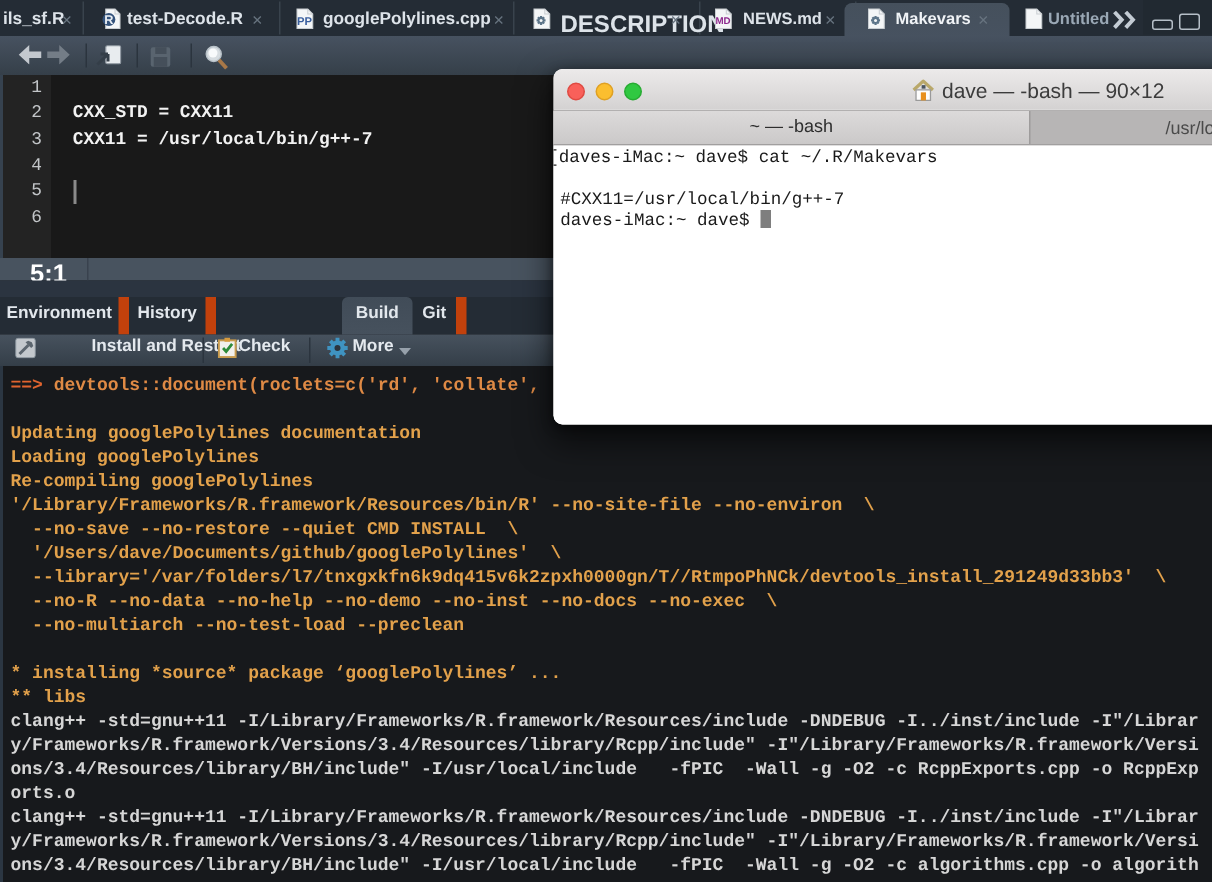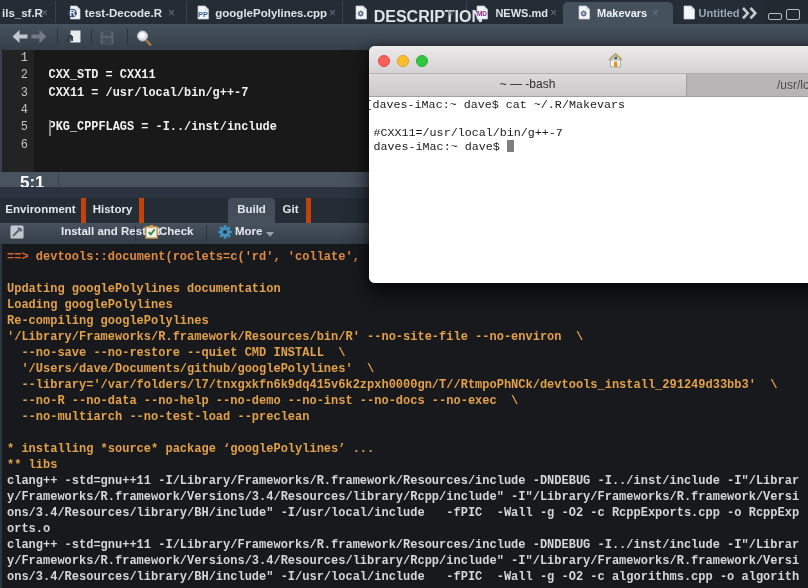--- a/index.html
+++ b/index.html
@@ -21,21 +21,21 @@
 #editor{position:absolute;left:0;top:50px;width:808px;height:122px;background:#191919;border-left:2px solid #36424f;box-sizing:border-box;}
 #gutter{position:absolute;left:0;top:0;width:32px;height:122px;background:#232323;}
 .lnum{position:absolute;left:0;width:26px;text-align:right;font-size:11.9px;line-height:17.33px;color:#c2c5c8;font-family:"Liberation Mono",monospace;}
 .cline{position:absolute;left:45px;font-size:11.9px;line-height:17.33px;color:#f2f2f2;font-weight:bold;white-space:pre;font-family:"Liberation Mono",monospace;}
 
 #estatus{position:absolute;left:0;top:172px;width:808px;height:15px;background:#48535f;}
 
 #gap{position:absolute;left:0;top:187px;width:808px;height:11px;background:#2b3440;}
 
 #ptabs{position:absolute;left:0;top:198px;width:808px;height:25px;background:#242c35;}
-.ptab{position:absolute;top:0;height:25px;box-sizing:border-box;border-right:5px solid #c2410c;
+.ptab{position:absolute;top:0;height:25px;box-sizing:border-box;border-right:7px solid #c2410c;
   color:#e2e7ec;font-size:11.5px;font-weight:bold;text-align:center;line-height:22.5px;}
 
 #ptool{position:absolute;left:0;top:223px;width:808px;height:21px;background:linear-gradient(#47525e,#343e48);}
 .tlbl{position:absolute;top:225px;font-size:11.5px;font-weight:bold;color:#e4e9ee;white-space:nowrap;}
 .psep{position:absolute;top:225px;width:1px;height:17px;background:#2b343e;}
 
 #console{position:absolute;left:0;top:244px;width:808px;height:344px;background:#17191c;border-left:2px solid #2b3642;box-sizing:border-box;}
 #console pre{margin:0;padding:5px 0 0 5px;font-family:"Liberation Mono",monospace;font-size:12px;line-height:16px;font-weight:bold;color:#e2a14b;}
 .gry{color:#d6d6d6;}
 
@@ -158,21 +158,20 @@
 <div id="editor">
   <div id="gutter"></div>
   <div class="lnum" style="top:0;">1</div>
   <div class="lnum" style="top:17.3px;">2</div>
   <div class="lnum" style="top:34.7px;">3</div>
   <div class="lnum" style="top:52px;">4</div>
   <div class="lnum" style="top:69.3px;">5</div>
   <div class="lnum" style="top:86.7px;">6</div>
   <div class="cline" style="top:17.3px;left:46.5px;">CXX_STD = CXX11</div>
   <div class="cline" style="top:34.7px;left:46.5px;">CXX11 = /usr/local/bin/g++-7</div>
-  <div class="cline" style="top:69.3px;left:46.5px;">PKG_CPPFLAGS = -I../inst/include</div>
   <div class="abs" style="left:46.5px;top:69.5px;width:2px;height:16px;background:#8a8a8a;"></div>
 </div>
 
 <div id="estatus">
   <div class="abs" style="left:20px;top:1px;font-size:17px;font-weight:bold;color:#fff;">5:1</div>
   <div class="abs" style="left:58px;top:0;width:1px;height:15px;background:#39424e;"></div>
 </div>
 <div id="gap"></div>
 
 <div id="ptabs">
@@ -239,20 +238,21 @@
   <div id="ttitle">
     <div class="light" style="left:9px;background:#f9605a;border:1px solid #df4a42;"></div>
     <div class="light" style="left:28px;background:#fbbe2f;border:1px solid #dfa023;"></div>
     <div class="light" style="left:47px;background:#30c841;border:1px solid #27ab32;"></div>
     <svg class="abs" style="left:239px;top:6.5px;" width="15" height="15" viewBox="0 0 14 14">
       <path d="M1 6.5L7 1l6 5.5" fill="none" stroke="#b9a86a" stroke-width="2"></path>
       <path d="M2.5 6.5h9V13h-9z" fill="#fdfdfd" stroke="#9a9a9a" stroke-width=".8"></path>
       <rect x="5.5" y="8" width="3.2" height="5" fill="#e8901e"></rect>
       <rect x="6" y="3.5" width="2.4" height="2.2" fill="#4a5560"></rect>
     </svg>
+    <div class="abs" style="left:259px;top:6px;font-size:14px;color:#3c3c3c;">dave — -bash — 90×12</div>
   </div>
   <div id="ttabs">
     <div id="tatab">
         <div style="text-align:center;font-size:12px;color:#2e2e2e;margin-top:3px;">~ — -bash</div>
       </div>
     <div class="abs" style="left:408px;top:4px;font-size:12px;color:#4a4a4a;">/usr/loc</div>
   </div>
   <div id="tcontent">
       <pre><span style="display:inline-block;text-indent:-8px;">[daves-iMac:~ dave$ cat ~/.R/Makevars</span>
 

